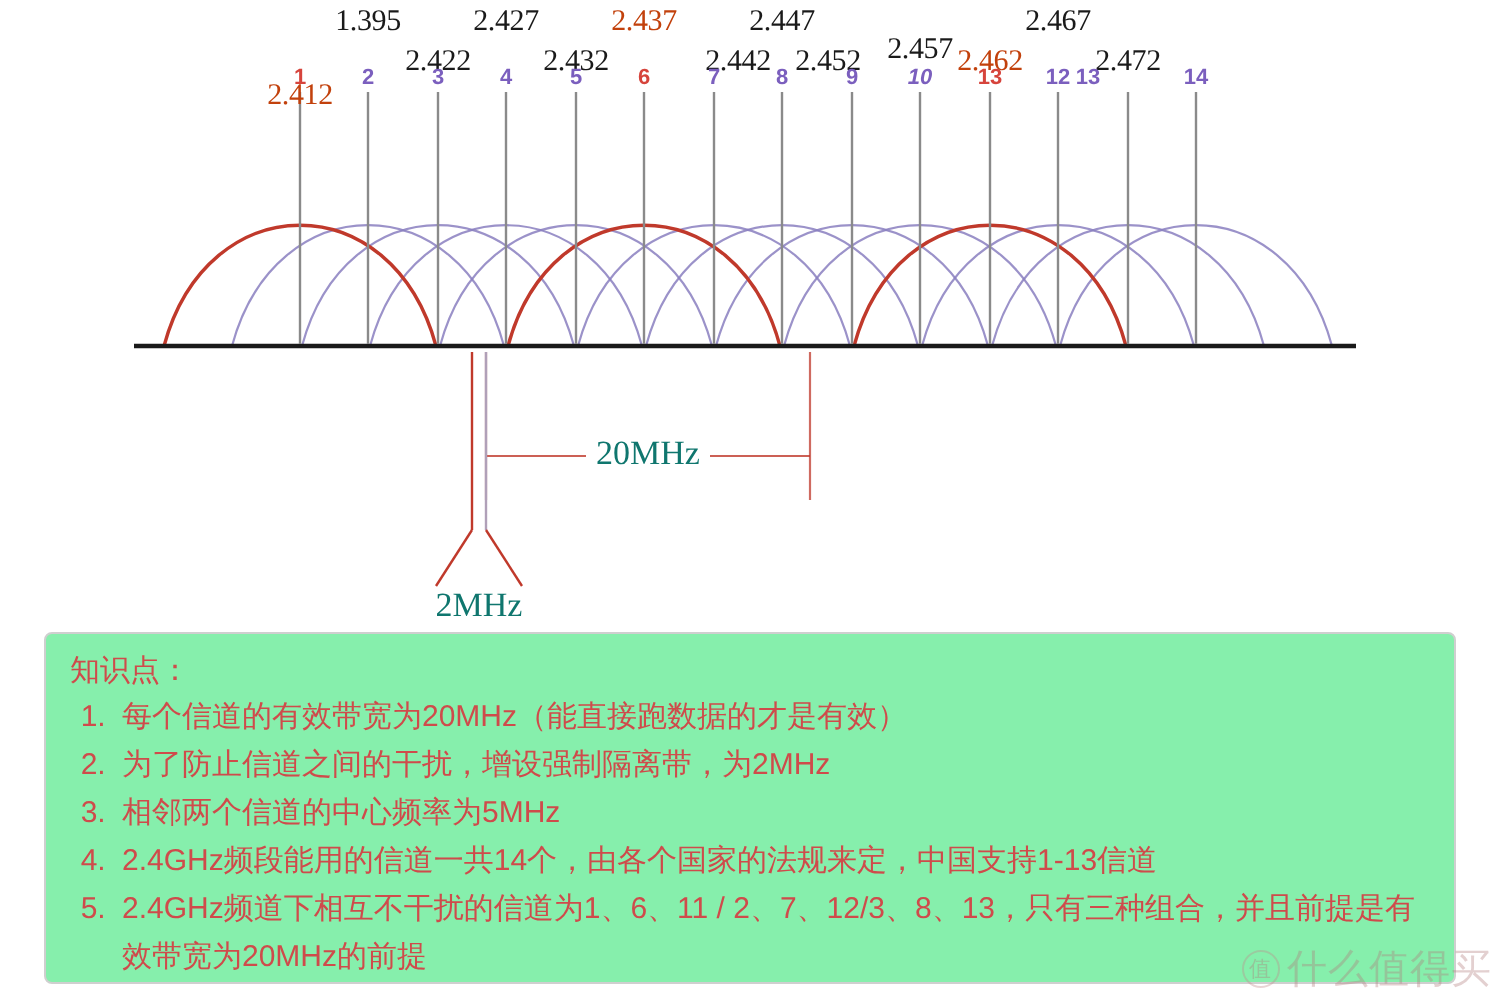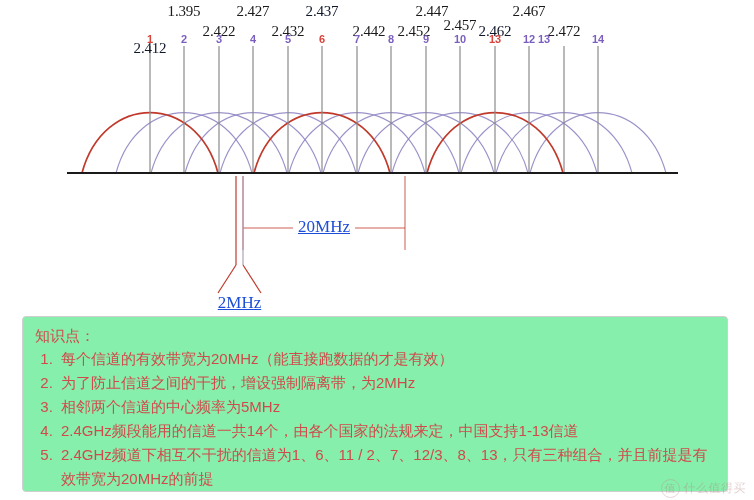--- a/index.html
+++ b/index.html
@@ -15,41 +15,40 @@
   
   .freq{
     position:absolute;
     font-family:"Liberation Serif", serif;
     font-size:15px;
     white-space:nowrap;
     transform:translateX(-50%);
     letter-spacing:-0.2px;
   }
   .freq.black{color:#1a1a1a;}
-  .freq.red{color:#0f172a;}
+  .freq.red{color:#c2410c;}
 
   
   .chnum{
     position:absolute;
     font-family:"Liberation Sans", sans-serif;
     font-size:11px;
     font-weight:bold;
     transform:translateX(-50%);
   }
   .chnum.purple{color:#7b5fbe;}
   .chnum.red{color:#d6443c;}
 
   
   .measure{
     position:absolute;
     font-family:"Liberation Serif", serif;
     font-size:17px;
-    color:#1d4ed8;
+    color:#0f766e;
     white-space:nowrap;
-    text-decoration:underline;
   }
   .measure.centered{transform:translateX(-50%);}
 
   
   #kbox{
     position:absolute;
     left:22px; top:316px;
     width:706px; height:176px;
     border:1px solid #cfcfcf;
     border-radius:4px;
@@ -92,21 +91,21 @@
     width:17px;height:17px;border-radius:50%;
     border:1.3px solid #c08a8a;
     color:#b07a7a;
     font-family:"Liberation Sans", sans-serif;
     font-size:11px;
     display:flex;align-items:center;justify-content:center;
   }
   #wm .wmtext{
     color:#b07a7a;
     font-family:"Liberation Sans", sans-serif;
-    font-size:12px;
+    font-size:20px;
     letter-spacing:.5px;
   }
 </style>
 </head>
 <body>
 
 <div id="stage">
 
   <svg id="gfx" width="754" height="500" viewBox="0 0 754 500" style="position:absolute;left:0;top:0;">
       <g>
@@ -157,38 +156,38 @@
     </svg>
 
   <div id="freqLayer">
       <div class="freq red" style="left: 150px; top: 40px;">2.412</div>
       <div class="freq black" style="left: 184px; top: 3px;">1.395</div>
       <div class="freq black" style="left: 219px; top: 23px;">2.422</div>
       <div class="freq black" style="left: 253px; top: 3px;">2.427</div>
       <div class="freq black" style="left: 288px; top: 23px;">2.432</div>
       <div class="freq red" style="left: 322px; top: 3px;">2.437</div>
       <div class="freq black" style="left: 357px; top: 23px; margin-left: 12px;">2.442</div>
-      <div class="freq black" style="left: 391px; top: 3px; margin-left: 41px;">2.447</div>
+      <div class="freq black" style="left: 391px; top: 3px;">2.447</div>
       <div class="freq black" style="left: 414px; top: 23px;">2.452</div>
       <div class="freq black" style="left: 460px; top: 17px;">2.457</div>
       <div class="freq red" style="left: 495px; top: 23px;">2.462</div>
       <div class="freq black" style="left: 529px; top: 3px;">2.467</div>
       <div class="freq black" style="left: 564px; top: 23px;">2.472</div>
     </div>
   <div id="chLayer">
       <div class="chnum red" style="left: 150px; top: 33px;">1</div>
       <div class="chnum purple" style="left: 184px; top: 33px;">2</div>
       <div class="chnum purple" style="left: 219px; top: 33px;">3</div>
       <div class="chnum purple" style="left: 253px; top: 33px;">4</div>
       <div class="chnum purple" style="left: 288px; top: 33px;">5</div>
       <div class="chnum red" style="left: 322px; top: 33px;">6</div>
       <div class="chnum purple" style="left: 357px; top: 33px;">7</div>
       <div class="chnum purple" style="left: 391px; top: 33px;">8</div>
       <div class="chnum purple" style="left: 426px; top: 33px;">9</div>
-      <div class="chnum purple" style="left: 460px; top: 33px;">10</div>
+      <div class="chnum purple" style="left: 460px; top: 33px; font-style: italic;">10</div>
       <div class="chnum red" style="left: 495px; top: 33px;">13</div>
       <div class="chnum purple" style="left: 529px; top: 33px;">12</div>
       <div class="chnum purple" style="left: 544px; top: 33px;">13</div>
       <div class="chnum purple" style="left: 598px; top: 33px;">14</div>
     </div>
 
   <div class="measure centered" id="mBand" style="left: 324px; top: 217px;">20MHz</div>
   <div class="measure centered" id="mGuard" style="left: 239.5px; top: 293px;">2MHz</div>
 
   <div id="kbox">

